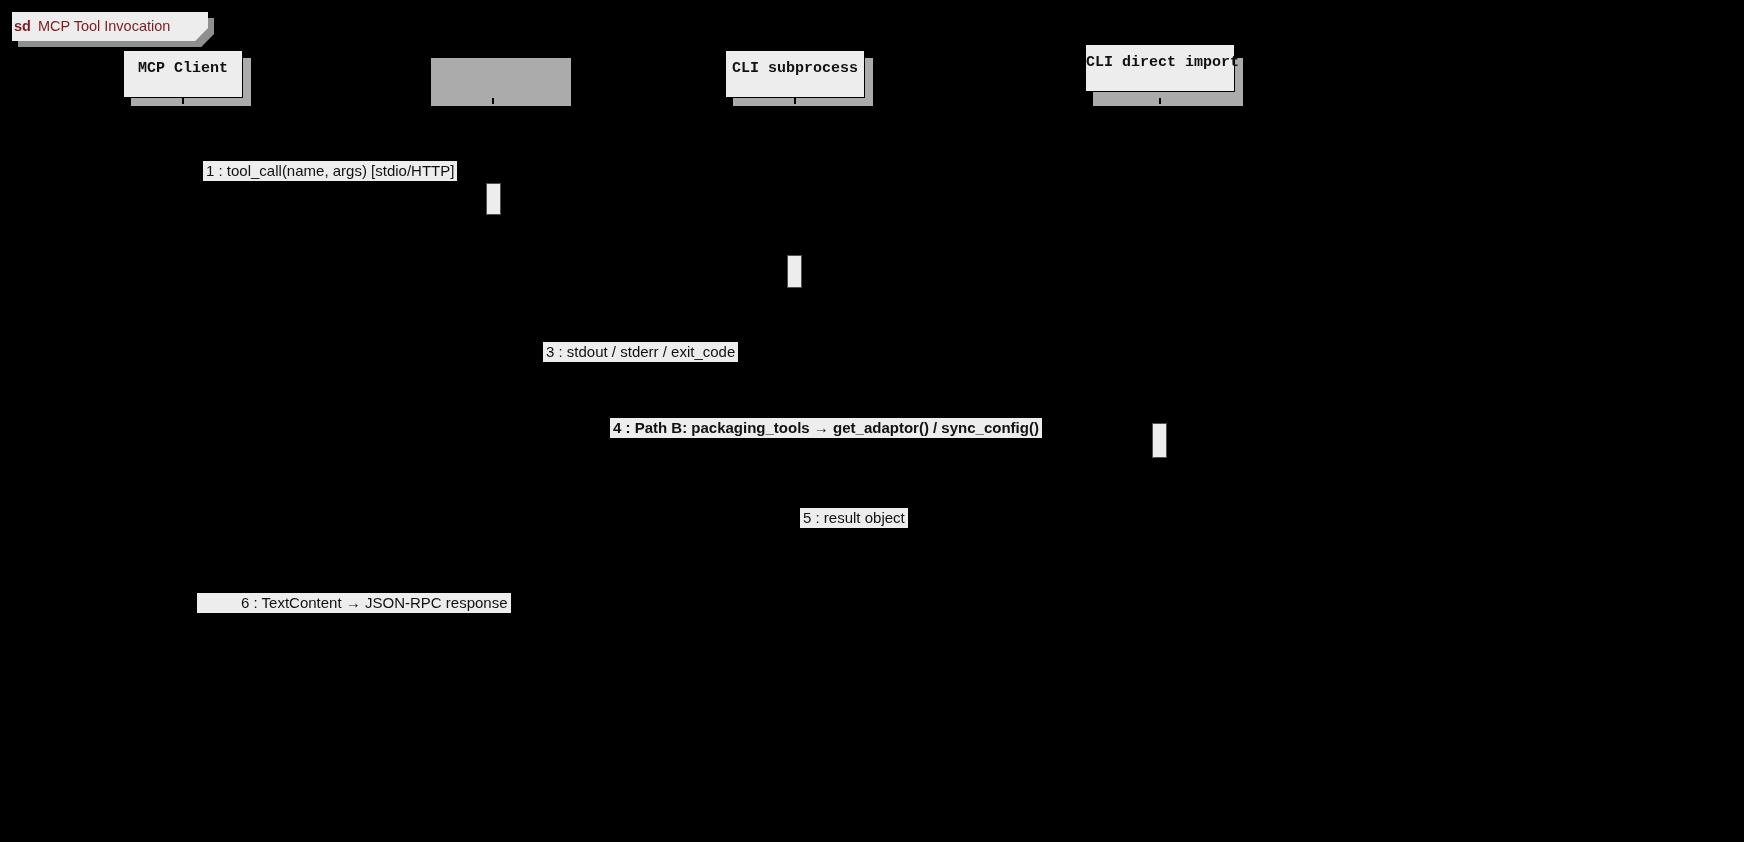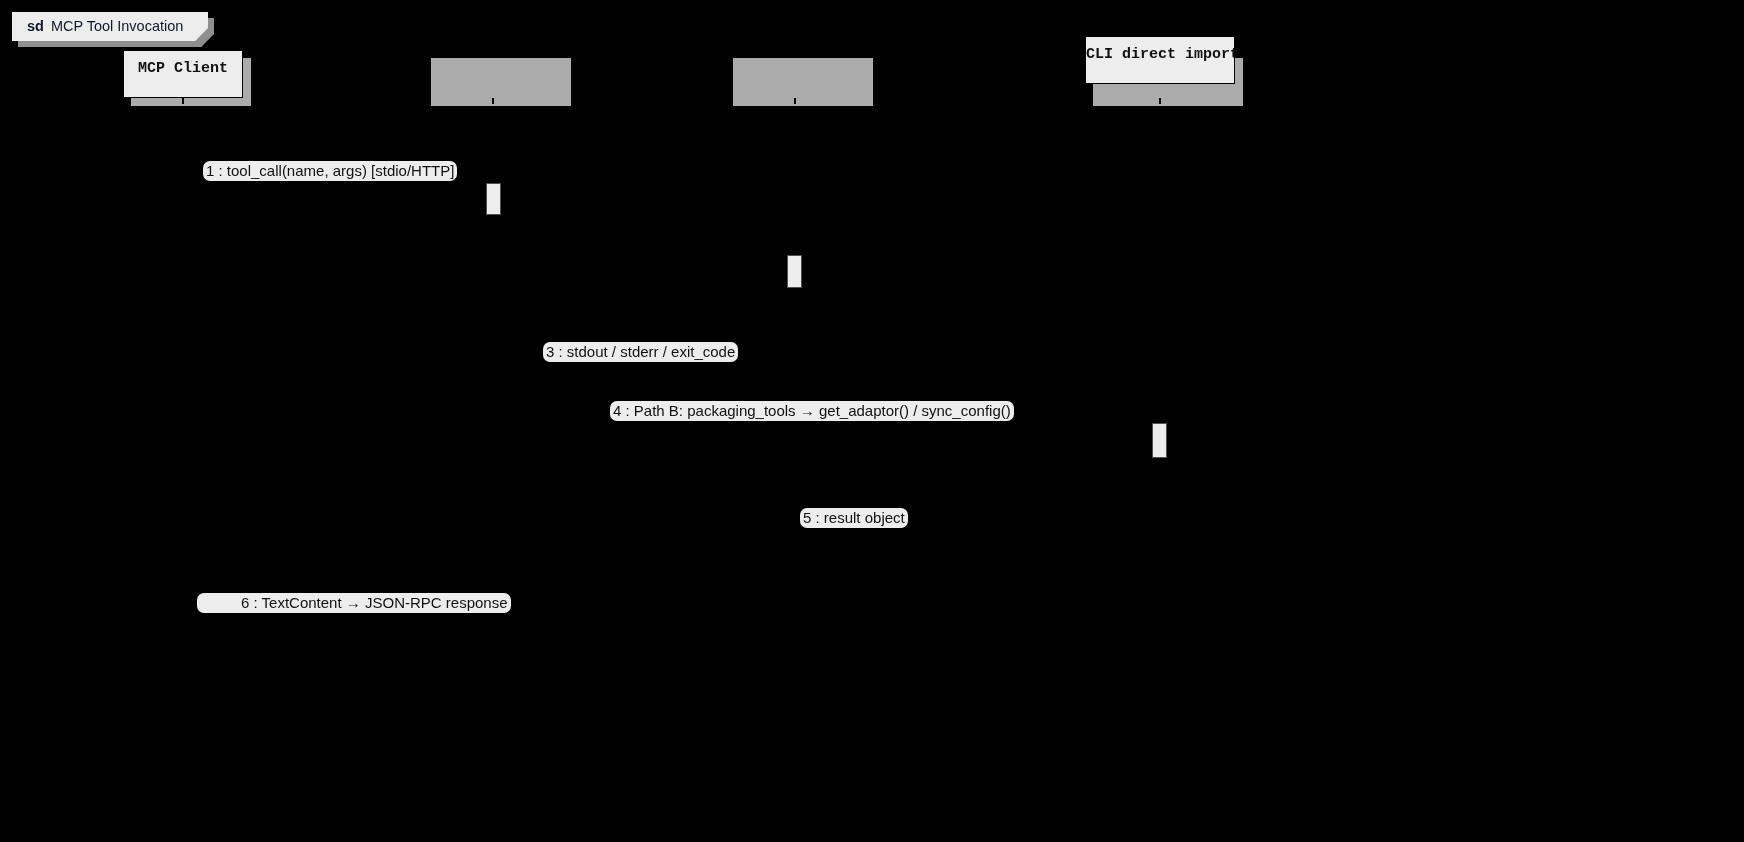--- a/index.html
+++ b/index.html
@@ -24,24 +24,24 @@
   .frame-tab-shadow {
     position: absolute;
     background: #8f8f8f;
     clip-path: polygon(0 0, 100% 0, 100% 55%, 93.5% 100%, 0 100%);
     z-index: 1;
   }
   .frame-tab {
     position: absolute;
     background: #ededed;
     clip-path: polygon(0 0, 100% 0, 100% 55%, 93.5% 100%, 0 100%);
-    color: #0f172a;
+    color: #7f1d1d;
     font-size: 14.5px;
     line-height: 29px;
-    padding-left: 15px;
+    padding-left: 2px;
     box-sizing: border-box;
     z-index: 2;
     white-space: nowrap;
   }
   .frame-tab b { margin-right: 7px; }
   
   .participant-shadow {
     position: absolute;
     background: #ababab;
     z-index: 1;
@@ -99,21 +99,20 @@
   .message-label {
     position: absolute;
     background: #ededed;
     color: #111111;
     font-size: 15px;
     line-height: 20px;
     height: 20px;
     padding: 0 3px;
     white-space: nowrap;
     z-index: 5;
-    border-radius: 7px;
   }
 </style>
 </head>
 <body>
 
 <div id="diagram">
   <div class="frame-border" style="left: 12px; top: 12px; width: 1531px; height: 701px;"></div>
 
   <div class="frame-tab-shadow" style="left: 18px; top: 18px; width: 196px; height: 29px;"></div>
   <div class="frame-tab" style="left: 12px; top: 12px; width: 196px; height: 29px;">
@@ -121,36 +120,39 @@
   </div>
 <div class="participant-shadow" style="left: 131px; top: 58px; width: 120px; height: 48px;"></div>
     <div class="lifeline" style="left: 182px; top: 98px; height: 614px;"></div>
     <div class="participant-box" style="left: 123px; top: 50px; width: 120px; height: 48px;">
       <span class="plabel">MCP Client</span>
     </div>
     <div class="participant-shadow" style="left: 431px; top: 58px; width: 140px; height: 48px;"></div>
     <div class="lifeline" style="left: 492px; top: 98px; height: 614px;"></div>
     <div class="participant-shadow" style="left: 733px; top: 58px; width: 140px; height: 48px;"></div>
     <div class="lifeline" style="left: 794px; top: 98px; height: 614px;"></div>
+    <div class="participant-box" style="left: 725px; top: 50px; width: 140px; height: 48px;">
+      <span class="plabel">CLI subprocess</span>
+    </div>
     <div class="participant-shadow" style="left: 1093px; top: 58px; width: 150px; height: 48px;"></div>
     <div class="lifeline" style="left: 1159px; top: 98px; height: 614px;"></div>
-    <div class="participant-box" style="left: 1085px; top: 36px; width: 150px; height: 48px;">
+    <div class="participant-box" style="left: 1085px; top: 44px; width: 150px; height: 48px;">
       <span class="plabel">CLI direct import</span>
     </div>
     <div class="message-line" style="left: 183px; top: 182px; width: 303px;"></div>
     <div class="arrow-head right" style="left: 476px; top: 177px;"></div>
     <div class="message-label" style="left: 203px; top: 161px;">1 : tool_call(name, args) [stdio/HTTP]</div>
     <div class="message-line" style="left: 501px; top: 253px; width: 286px;"></div>
     <div class="arrow-head right" style="left: 777px; top: 248px;"></div>
     <div class="message-line dashed" style="left: 494px; top: 362px; width: 293px;"></div>
     <div class="arrow-head left" style="left: 494px; top: 357px;"></div>
     <div class="message-label" style="left: 543px; top: 342px; text-align: right;">3 : stdout / stderr / exit_code</div>
     <div class="message-line" style="left: 494px; top: 422px; width: 658px;"></div>
     <div class="arrow-head right" style="left: 1142px; top: 417px;"></div>
-    <div class="message-label" style="left: 610px; top: 401px;">4 : Path B: packaging_tools → get_adaptor() / sync_config()</div>
+    <div class="message-label" style="left: 610px; top: 418px; font-weight: bold;">4 : Path B: packaging_tools → get_adaptor() / sync_config()</div>
     <div class="message-line dashed" style="left: 494px; top: 528px; width: 658px;"></div>
     <div class="arrow-head left" style="left: 494px; top: 523px;"></div>
     <div class="message-label" style="left: 800px; top: 508px;">5 : result object</div>
     <div class="message-line dashed" style="left: 184px; top: 613px; width: 302px;"></div>
     <div class="arrow-head left" style="left: 184px; top: 608px;"></div>
     <div class="message-label" style="left: 197px; top: 593px; padding-left: 44px;">6 : TextContent → JSON-RPC response</div>
     <div class="activation" style="left: 486px; top: 183px; width: 15px; height: 32px;"></div>
     <div class="activation" style="left: 787px; top: 255px; width: 15px; height: 33px;"></div>
     <div class="activation" style="left: 1152px; top: 423px; width: 15px; height: 35px;"></div>
   </div>

